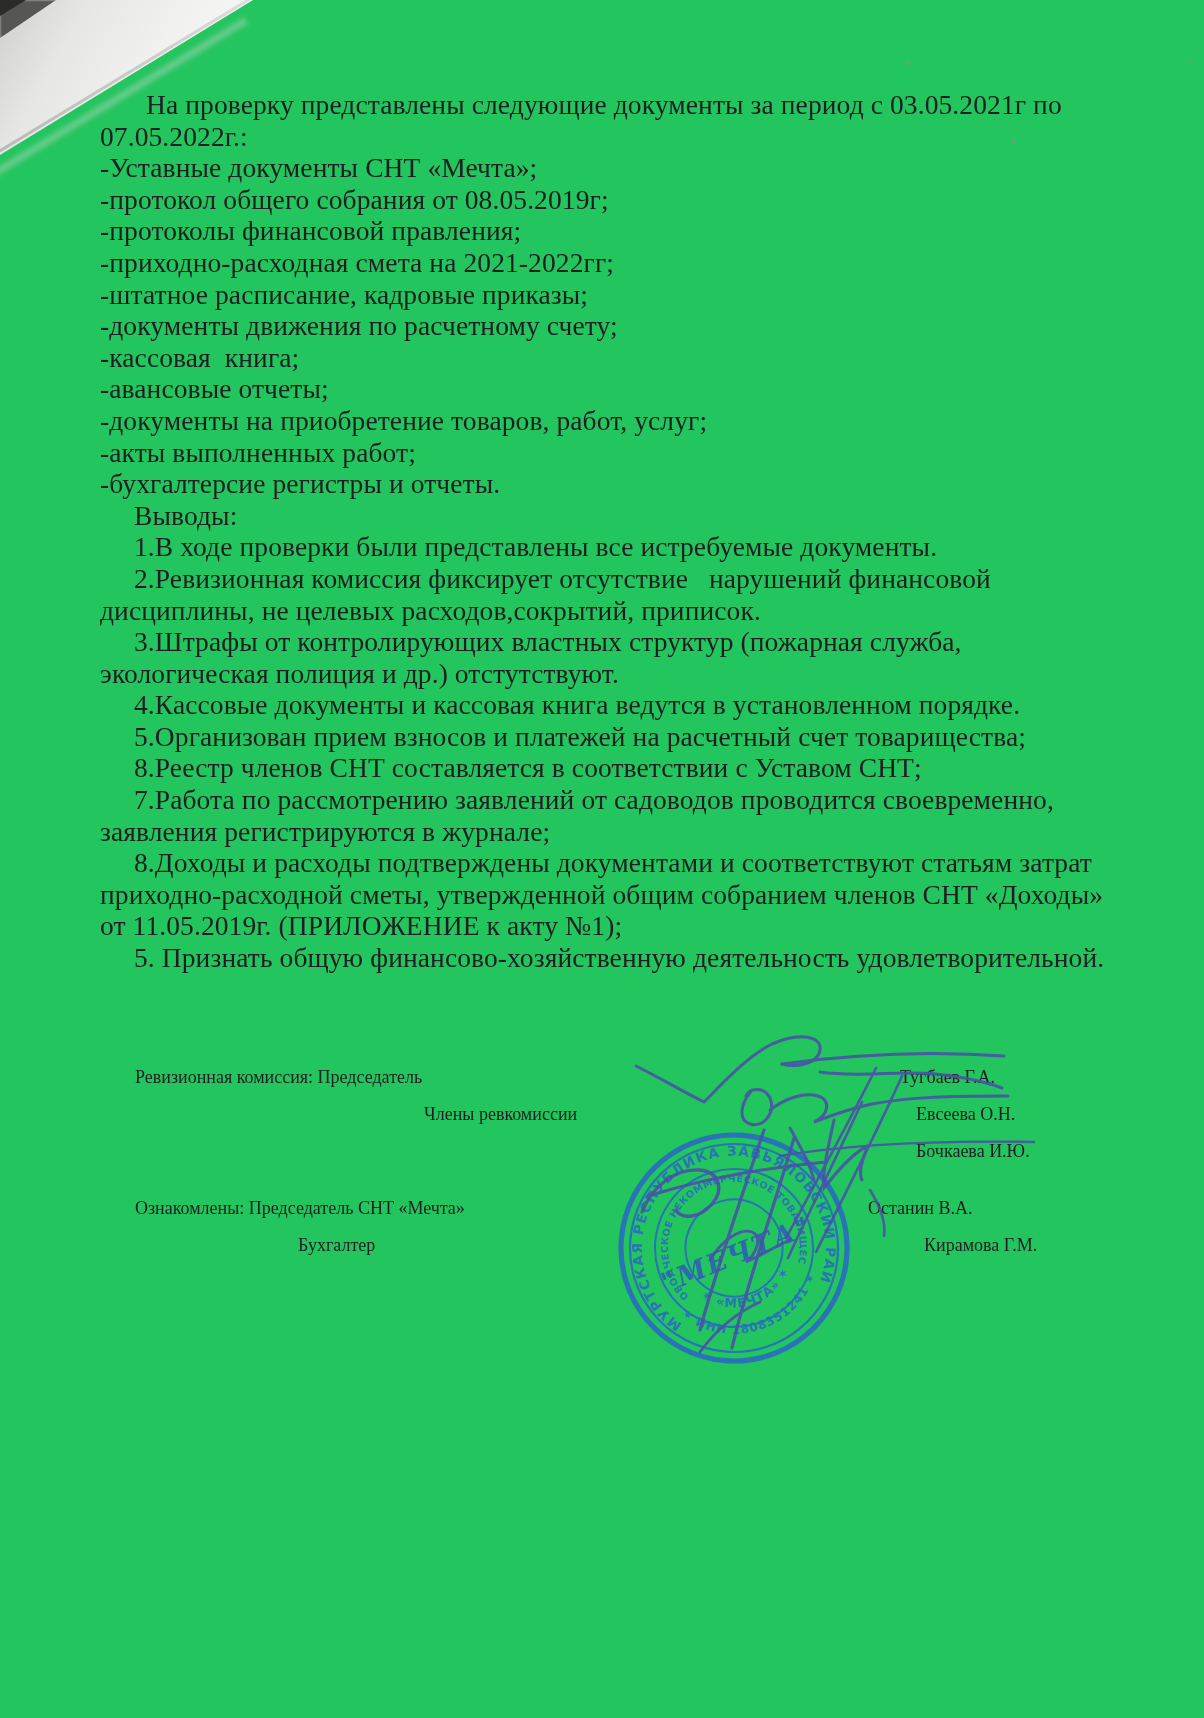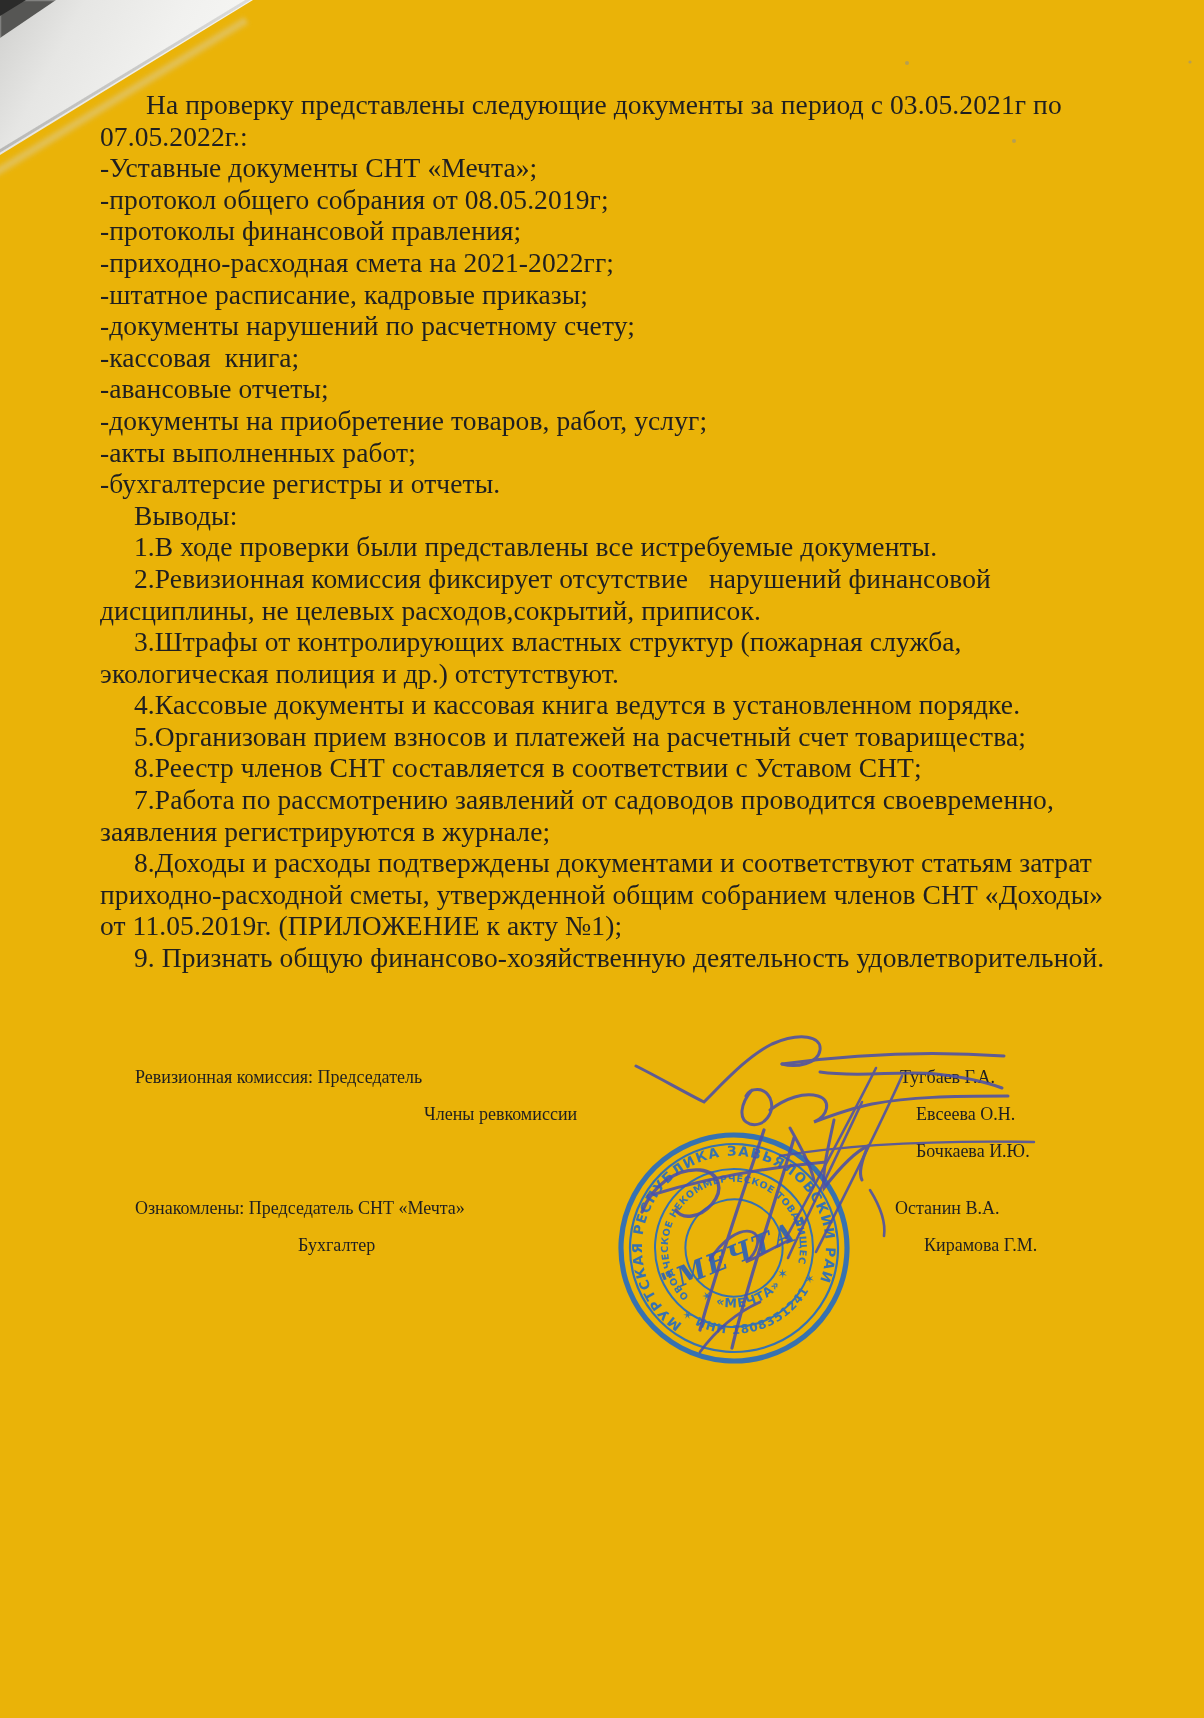--- a/index.html
+++ b/index.html
@@ -1,18 +1,18 @@
 <!DOCTYPE html>
 <html><head>
 <meta charset="utf-8">
 <style>
   html,body{margin:0;padding:0;background:#777;}
   #page{
     position:relative;width:1204px;height:1718px;margin:0 auto;
-    background:#eab308;overflow:hidden;
+    background:#22c55e;overflow:hidden;
     font-family:"Liberation Serif","DejaVu Serif",serif;
     color:#1f1f21;
   }
   
   #bodytext{
     position:absolute;left:100px;top:89px;width:1050px;
     font-size:27.5px;line-height:31.6px;
     letter-spacing:0.1px;
   }
   .line{white-space:pre;}
@@ -69,51 +69,51 @@
   <div id="fold-black"></div>
 
   <div id="bodytext">
     <div class="line i2">На проверку представлены следующие документы за период с 03.05.2021г по</div>
     <div class="line i0">07.05.2022г.:</div>
     <div class="line i0">-Уставные документы СНТ «Мечта»;</div>
     <div class="line i0">-протокол общего собрания от 08.05.2019г;</div>
     <div class="line i0">-протоколы финансовой правления;</div>
     <div class="line i0">-приходно-расходная смета на 2021-2022гг;</div>
     <div class="line i0">-штатное расписание, кадровые приказы;</div>
-    <div class="line i0">-документы нарушений по расчетному счету;</div>
+    <div class="line i0">-документы движения по расчетному счету;</div>
     <div class="line i0">-кассовая  книга;</div>
     <div class="line i0">-авансовые отчеты;</div>
     <div class="line i0">-документы на приобретение товаров, работ, услуг;</div>
     <div class="line i0">-акты выполненных работ;</div>
     <div class="line i0">-бухгалтерсие регистры и отчеты.</div>
     <div class="line i1">Выводы:</div>
     <div class="line i1">1.В ходе проверки были представлены все истребуемые документы.</div>
     <div class="line i1">2.Ревизионная комиссия фиксирует отсутствие   нарушений финансовой</div>
     <div class="line i0">дисциплины, не целевых расходов,сокрытий, приписок.</div>
     <div class="line i1">3.Штрафы от контролирующих властных структур (пожарная служба,</div>
     <div class="line i0">экологическая полиция и др.) отстутствуют.</div>
     <div class="line i1">4.Кассовые документы и кассовая книга ведутся в установленном порядке.</div>
     <div class="line i1">5.Организован прием взносов и платежей на расчетный счет товарищества;</div>
     <div class="line i1">8.Реестр членов СНТ составляется в соответствии с Уставом СНТ;</div>
     <div class="line i1">7.Работа по рассмотрению заявлений от садоводов проводится своевременно,</div>
     <div class="line i0">заявления регистрируются в журнале;</div>
     <div class="line i1">8.Доходы и расходы подтверждены документами и соответствуют статьям затрат</div>
     <div class="line i0">приходно-расходной сметы, утвержденной общим собранием членов СНТ «Доходы»</div>
     <div class="line i0">от 11.05.2019г. (ПРИЛОЖЕНИЕ к акту №1);</div>
-    <div class="line i1">9. Признать общую финансово-хозяйственную деятельность удовлетворительной.</div>
+    <div class="line i1">5. Признать общую финансово-хозяйственную деятельность удовлетворительной.</div>
   </div>
 
   <div class="abs" style="left:135px;top:1062px;">Ревизионная комиссия: Председатель</div>
   <div class="abs" style="left:424px;top:1099px;">Члены ревкомиссии</div>
   <div class="abs" style="left:900px;top:1062px;">Тугбаев Г.А.</div>
   <div class="abs" style="left:916px;top:1099px;">Евсеева О.Н.</div>
   <div class="abs" style="left:916px;top:1136px;">Бочкаева И.Ю.</div>
   <div class="abs" style="left:135px;top:1193px;">Ознакомлены: Председатель СНТ «Мечта»</div>
   <div class="abs" style="left:298px;top:1230px;">Бухгалтер</div>
-  <div class="abs" style="left:895px;top:1193px;">Останин В.А.</div>
+  <div class="abs" style="left:868px;top:1193px;">Останин В.А.</div>
   <div class="abs" style="left:924px;top:1230px;">Кирамова Г.М.</div>
 
   <svg id="overlay" width="1204" height="1718" viewBox="0 0 1204 1718">
 
     <g transform="translate(734,1248) rotate(-17)" opacity="0.93">
       <defs>
         <path id="arcOT" d="M -75 53 A 92 92 0 1 1 75 53" fill="none"></path>
         <path id="arcOB" d="M -78 36 A 86 86 0 0 0 78 36" fill="none"></path>
         <path id="arcMT" d="M -57 33 A 66 66 0 1 1 57 33" fill="none"></path>
         <path id="arcMB" d="M -49 34 A 60 60 0 0 0 49 34" fill="none"></path>

